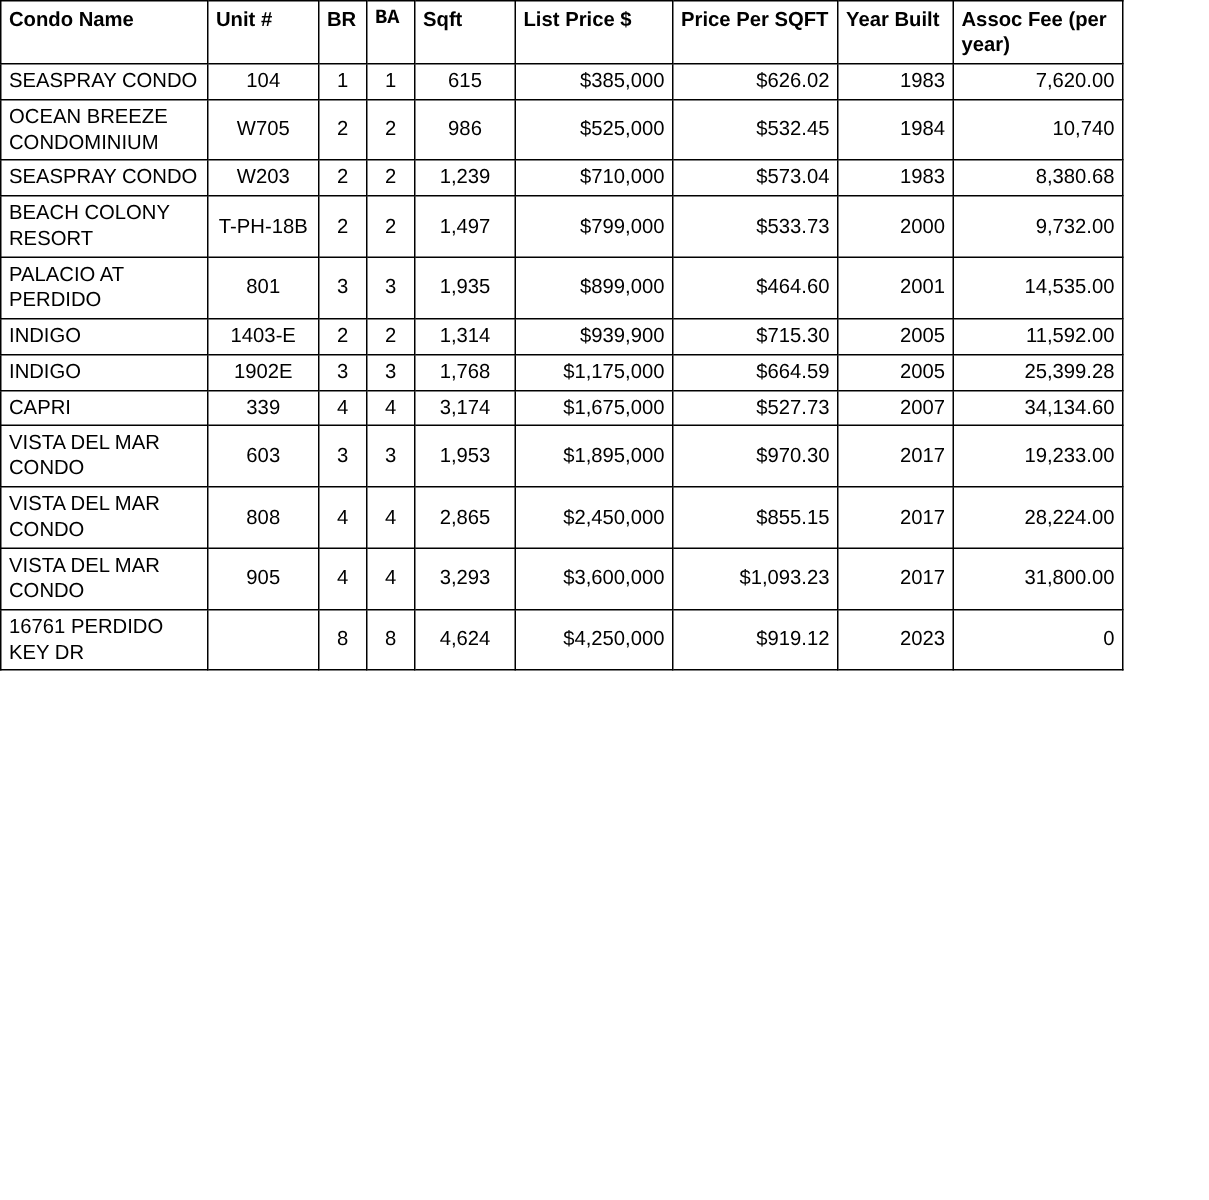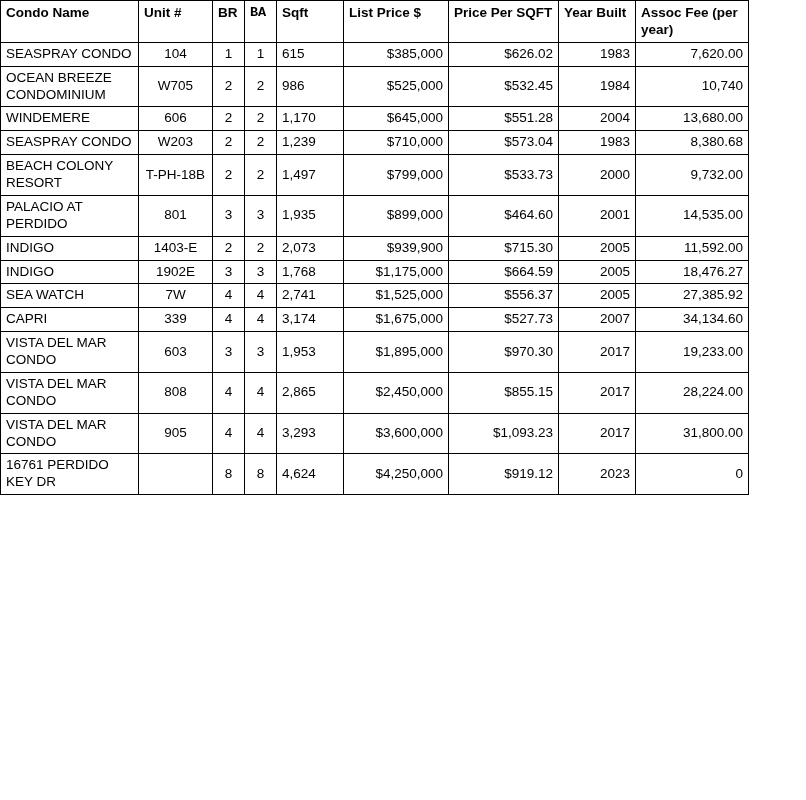--- a/index.html
+++ b/index.html
@@ -55,21 +55,21 @@
   th.h-price { text-align: center; }
   th.h-ppsf  { text-align: center; }
   th.h-year  { text-align: center; }
   th.h-fee   { text-align: center; }
 
   
   td.t-name  { text-align: left; }
   td.t-unit  { text-align: center; }
   td.t-br    { text-align: center; }
   td.t-ba    { text-align: center; }
-  td.t-sqft  { text-align: left; padding-right: 10px; }
+  td.t-sqft  { text-align: center; padding-right: 10px; }
   td.t-price { text-align: right; padding-right: 10px; }
   td.t-ppsf  { text-align: right; padding-right: 10px; }
   td.t-year  { text-align: right; padding-right: 12px; }
   td.t-fee   { text-align: right; padding-right: 6px; }
 </style>
 </head>
 <body>
 
 <table class="condo-table">
   <colgroup>
@@ -113,31 +113,20 @@
         <td class="t-unit">W705</td>
         <td class="t-br">2</td>
         <td class="t-ba">2</td>
         <td class="t-sqft">986</td>
         <td class="t-price">$525,000</td>
         <td class="t-ppsf">$532.45</td>
         <td class="t-year">1984</td>
         <td class="t-fee">10,740</td>
       </tr>
       <tr>
-        <td class="t-name">WINDEMERE</td>
-        <td class="t-unit">606</td>
-        <td class="t-br">2</td>
-        <td class="t-ba">2</td>
-        <td class="t-sqft">1,170</td>
-        <td class="t-price">$645,000</td>
-        <td class="t-ppsf">$551.28</td>
-        <td class="t-year">2004</td>
-        <td class="t-fee">13,680.00</td>
-      </tr>
-      <tr>
         <td class="t-name">SEASPRAY CONDO</td>
         <td class="t-unit">W203</td>
         <td class="t-br">2</td>
         <td class="t-ba">2</td>
         <td class="t-sqft">1,239</td>
         <td class="t-price">$710,000</td>
         <td class="t-ppsf">$573.04</td>
         <td class="t-year">1983</td>
         <td class="t-fee">8,380.68</td>
       </tr>
@@ -161,47 +150,36 @@
         <td class="t-price">$899,000</td>
         <td class="t-ppsf">$464.60</td>
         <td class="t-year">2001</td>
         <td class="t-fee">14,535.00</td>
       </tr>
       <tr>
         <td class="t-name">INDIGO</td>
         <td class="t-unit">1403-E</td>
         <td class="t-br">2</td>
         <td class="t-ba">2</td>
-        <td class="t-sqft">2,073</td>
+        <td class="t-sqft">1,314</td>
         <td class="t-price">$939,900</td>
         <td class="t-ppsf">$715.30</td>
         <td class="t-year">2005</td>
         <td class="t-fee">11,592.00</td>
       </tr>
       <tr>
         <td class="t-name">INDIGO</td>
         <td class="t-unit">1902E</td>
         <td class="t-br">3</td>
         <td class="t-ba">3</td>
         <td class="t-sqft">1,768</td>
         <td class="t-price">$1,175,000</td>
         <td class="t-ppsf">$664.59</td>
         <td class="t-year">2005</td>
-        <td class="t-fee">18,476.27</td>
-      </tr>
-      <tr>
-        <td class="t-name">SEA WATCH</td>
-        <td class="t-unit">7W</td>
-        <td class="t-br">4</td>
-        <td class="t-ba">4</td>
-        <td class="t-sqft">2,741</td>
-        <td class="t-price">$1,525,000</td>
-        <td class="t-ppsf">$556.37</td>
-        <td class="t-year">2005</td>
-        <td class="t-fee">27,385.92</td>
+        <td class="t-fee">25,399.28</td>
       </tr>
       <tr>
         <td class="t-name">CAPRI</td>
         <td class="t-unit">339</td>
         <td class="t-br">4</td>
         <td class="t-ba">4</td>
         <td class="t-sqft">3,174</td>
         <td class="t-price">$1,675,000</td>
         <td class="t-ppsf">$527.73</td>
         <td class="t-year">2007</td>

